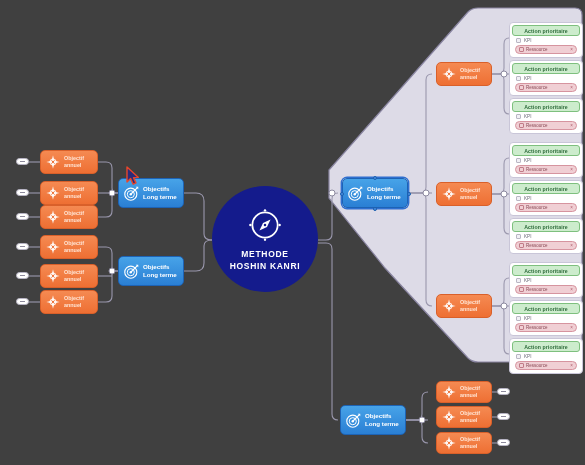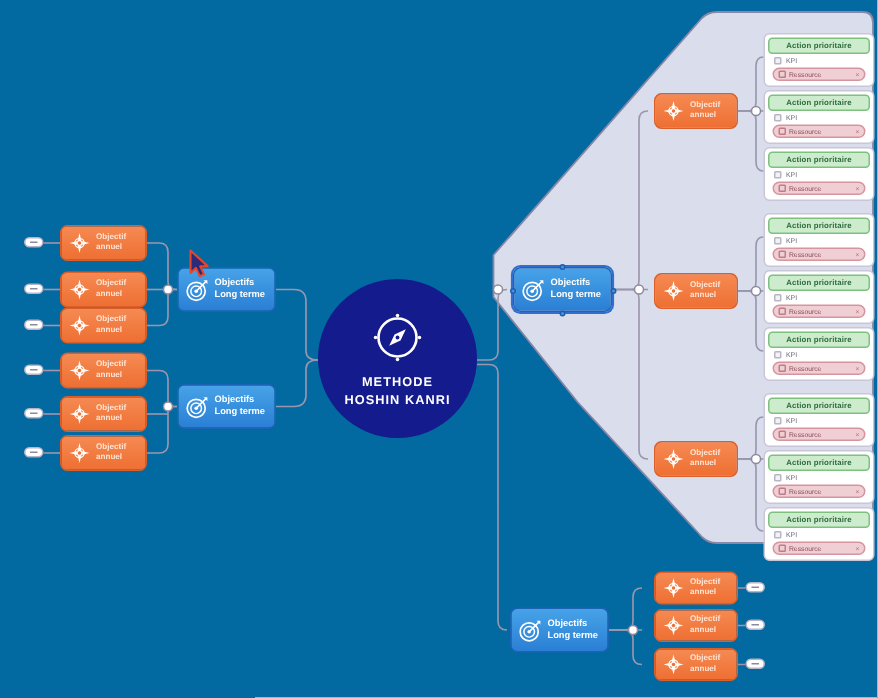--- a/index.html
+++ b/index.html
@@ -2,21 +2,21 @@
 <html><head>
 <meta charset="utf-8">
 <style>
   * { box-sizing: border-box; margin: 0; padding: 0; }
   html, body {
     width: 585px; height: 465px;
     background: #ffffff;
     font-family: "Liberation Sans", sans-serif;
     overflow: hidden;
   }
-  #canvas { position: relative; width: 585px; height: 465px; background: #0369a1; }
+  #canvas { position: relative; width: 585px; height: 465px; background: #404040; }
 
   svg.wires { position: absolute; left: 0; top: 0; width: 585px; height: 465px; pointer-events: none; }
 
   
   .hub {
     position: absolute;
     border-radius: 50%;
     background: #141b8c;
     display: flex; flex-direction: column;
     align-items: center; justify-content: center;

